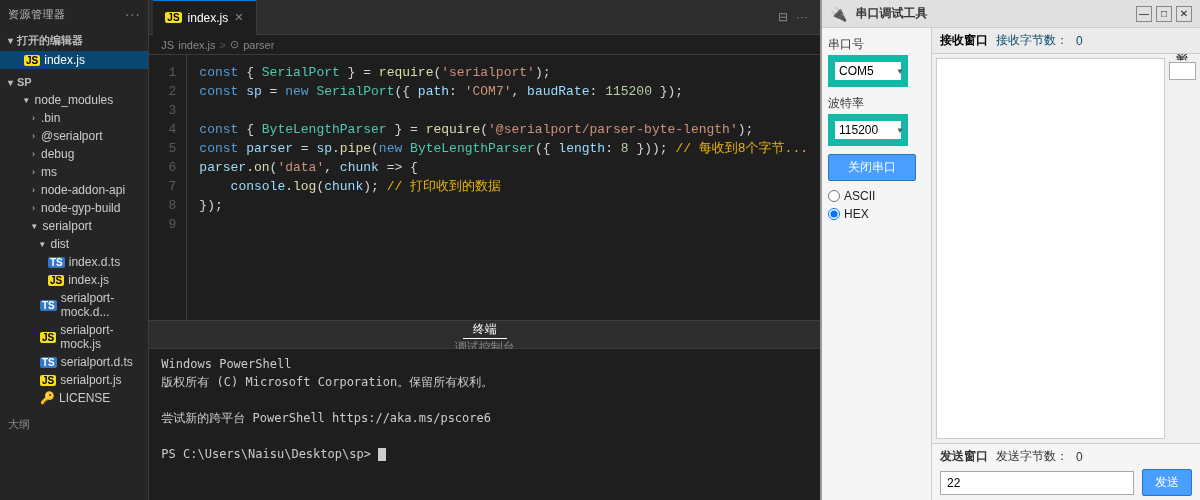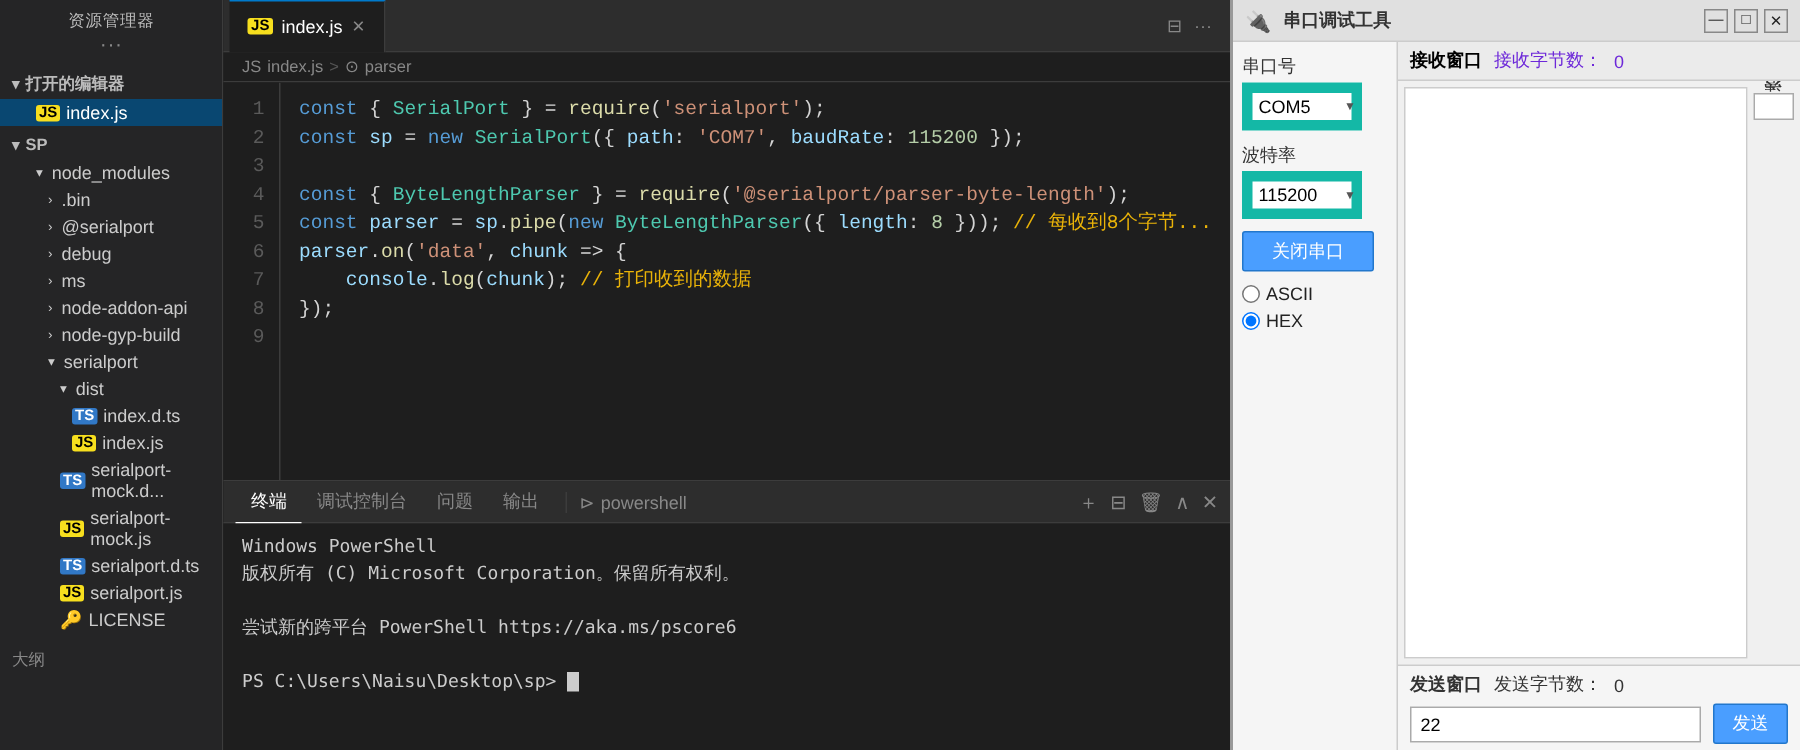--- a/index.html
+++ b/index.html
@@ -3,21 +3,21 @@
   <meta charset="utf-8">
   <style>
     * { box-sizing: border-box; margin: 0; padding: 0; }
     body { font-family: 'Segoe UI', Microsoft YaHei, sans-serif; font-size: 12px; display: flex; width: 1200px; height: 500px; overflow: hidden; background: #1e1e1e; }
 
     
     .vscode-panel { display: flex; width: 820px; height: 500px; background: #1e1e1e; }
 
     
     .sidebar { width: 170px; background: #252526; color: #cccccc; display: flex; flex-direction: column; border-right: 1px solid #3c3c3c; overflow: hidden; }
-    .sidebar-header { display: flex; justify-content: space-between; align-items: center; padding: 6px 8px; font-size: 11px; color: #bbbbbb; text-transform: uppercase; letter-spacing: 0.5px; flex-direction: column; }
+    .sidebar-header { display: flex; justify-content: space-between; align-items: center; padding: 6px 8px; font-size: 11px; color: #bbbbbb; text-transform: uppercase; letter-spacing: 0.5px; }
     .sidebar-header-dots { font-size: 14px; color: #888; cursor: pointer; }
     .sidebar-section { padding: 2px 0; }
     .sidebar-section-title { padding: 3px 8px; font-size: 11px; color: #bbbbbb; font-weight: bold; display: flex; align-items: center; gap: 4px; cursor: pointer; }
     .sidebar-section-title .arrow { font-size: 10px; }
     .sidebar-item { padding: 2px 8px 2px 16px; cursor: pointer; display: flex; align-items: center; gap: 4px; font-size: 12px; color: #cccccc; }
     .sidebar-item.active { background: #094771; color: white; }
     .sidebar-item.indent1 { padding-left: 24px; }
     .sidebar-item.indent2 { padding-left: 32px; }
     .sidebar-item.indent3 { padding-left: 40px; }
     .sidebar-item.indent4 { padding-left: 48px; }
@@ -45,21 +45,21 @@
     .fn { color: #dcdcaa; }
     .str { color: #ce9178; }
     .num { color: #b5cea8; }
     .var { color: #9cdcfe; }
     .comment { color: #eab308; }
     .punct { color: #d4d4d4; }
     .cls { color: #4ec9b0; }
 
     
     .terminal-area { height: 180px; background: #1e1e1e; border-top: 1px solid #3c3c3c; display: flex; flex-direction: column; }
-    .terminal-tabs { display: flex; align-items: center; background: #2d2d2d; padding: 0 8px; height: 28px; border-bottom: 1px solid #3c3c3c; }
+    .terminal-tabs { display: flex; align-items: center; background: #2d2d2d; padding: 0 8px; height: 28px; border-bottom: 1px solid #3c3c3c; flex-direction: column; }
     .terminal-tab { padding: 0 10px; height: 28px; display: flex; align-items: center; font-size: 12px; color: #888; cursor: pointer; }
     .terminal-tab.active { color: white; border-bottom: 1px solid white; }
     .terminal-tab-actions { margin-left: auto; display: flex; gap: 8px; color: #888; align-items: center; font-size: 13px; cursor: pointer; }
     .terminal-shell-label { display: flex; align-items: center; gap: 4px; font-size: 12px; color: #888; padding: 0 8px; border-left: 1px solid #3c3c3c; margin-left: 8px; }
     .terminal-content { flex: 1; padding: 6px 12px; font-family: 'Consolas', monospace; font-size: 12px; color: #cccccc; overflow-y: auto; background: #1e1e1e; }
     .terminal-line { line-height: 18px; }
     .terminal-prompt { color: #cccccc; }
     .terminal-cursor { display: inline-block; width: 8px; height: 13px; background: #cccccc; vertical-align: middle; animation: blink 1s infinite; }
     @keyframes blink { 0%,100%{opacity:1} 50%{opacity:0} }
 
@@ -78,21 +78,21 @@
     .select-wrapper { position: relative; display: inline-block; }
     .select-wrapper::after { content: '▼'; position: absolute; right: 4px; top: 50%; transform: translateY(-50%); font-size: 8px; color: #555; pointer-events: none; }
     .serial-btn { width: 88px; padding: 4px 6px; background: #4a9eff; color: white; border: 1px solid #2277cc; cursor: pointer; font-size: 12px; text-align: center; border-radius: 2px; }
     .serial-radio-group { display: flex; flex-direction: column; gap: 4px; }
     .serial-radio { display: flex; align-items: center; gap: 4px; cursor: pointer; }
     .serial-radio input[type=radio] { width: 12px; height: 12px; margin: 0; cursor: pointer; }
 
     .serial-main { flex: 1; display: flex; flex-direction: column; }
     .serial-recv-header { display: flex; align-items: center; gap: 8px; padding: 4px 8px; background: #ebebeb; border-bottom: 1px solid #ccc; }
     .serial-recv-label { font-size: 12px; color: #000000; font-weight: bold; }
-    .serial-count { font-size: 12px; color: #6d28d9; }
+    .serial-count { font-size: 12px; color: #0c4a6e; }
 
     .serial-send-section { border-top: 1px solid #ccc; background: #f5f5f5; padding: 4px 8px; }
     .serial-send-header { display: flex; align-items: center; gap: 8px; margin-bottom: 4px; }
     .serial-send-label { font-size: 12px; font-weight: bold; color: #333; }
     .serial-send-count { font-size: 12px; color: #333; }
     .serial-send-row { display: flex; gap: 8px; align-items: center; }
     .serial-send-input { flex: 1; padding: 4px 6px; border: 1px solid #aaa; background: white; font-size: 12px; }
     .serial-send-btn { padding: 4px 12px; background: #4a9eff; color: white; border: 1px solid #2277cc; cursor: pointer; font-size: 12px; border-radius: 2px; }
 
     .serial-recv-body { display: flex; flex: 1; overflow: hidden; }

